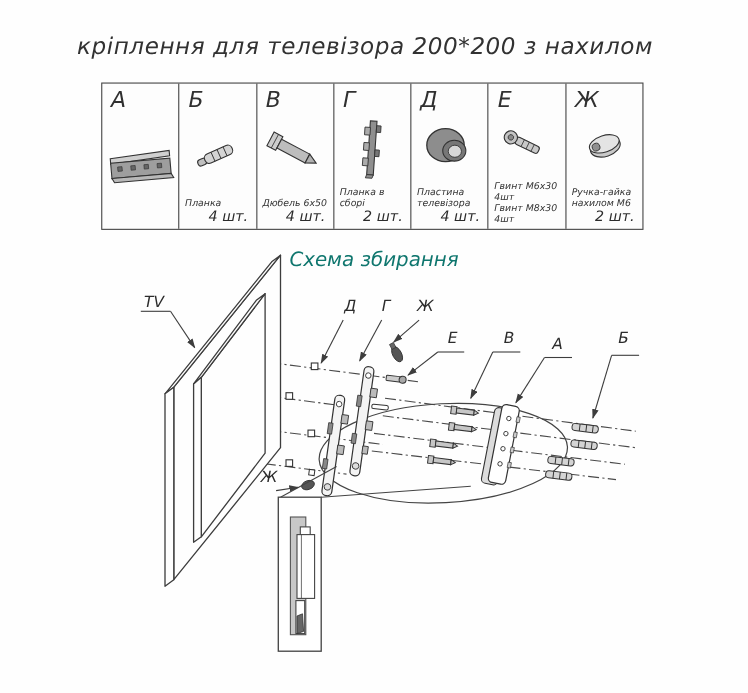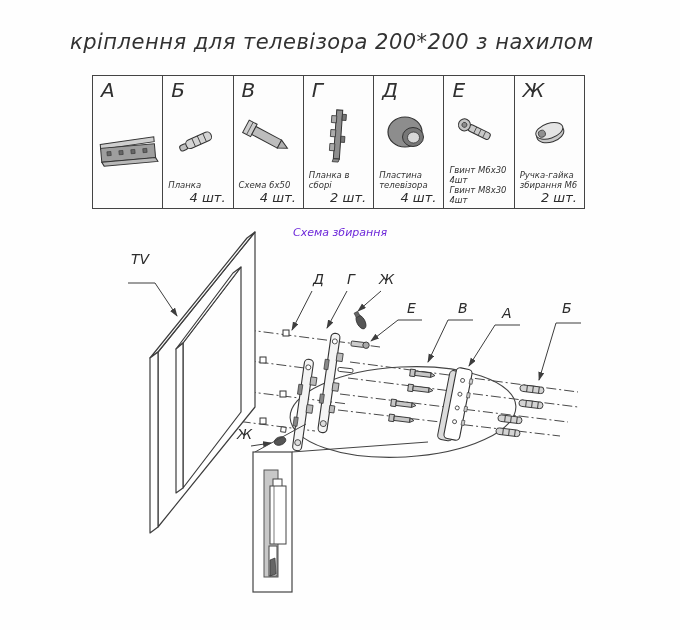--- a/index.html
+++ b/index.html
@@ -1,21 +1,21 @@
 <!DOCTYPE html>
 <html><head>
 <meta charset="utf-8">
 <style>
   html,body{margin:0;padding:0;background:#ffffff;}
   .sheet{position:relative;width:680px;height:630px;background:#fefefe;overflow:hidden;
          font-family:"DejaVu Sans",sans-serif;color:#2e2e2e;}
   .title{position:absolute;left:70px;top:30px;width:540px;text-align:left;
          font-style:italic;font-size:21px;color:#323232;letter-spacing:.5px;}
   .subheading{position:absolute;left:250px;top:226px;width:180px;text-align:center;
-         font-style:italic;font-size:11px;color:#6d28d9;}
+         font-style:italic;font-size:18px;color:#0f766e;}
   
   .ptable{position:absolute;left:92px;top:75px;width:493px;height:134px;
           border:1.6px solid #444;display:flex;box-sizing:border-box;background:#fdfdfd;}
   .pcell{flex:1 1 0;border-right:1.2px solid #444;display:flex;flex-direction:column;
          box-sizing:border-box;min-width:0;}
   .pcell:last-child{border-right:none;}
   .pletter{font-style:italic;font-size:20px;line-height:20px;padding:4px 0 0 8px;color:#303030;}
   .picon{flex:1;display:flex;align-items:center;justify-content:center;}
   .pcap{padding:0 4px 3px 5px;display:flex;flex-direction:column;justify-content:flex-end;}
   .nline{font-style:italic;font-size:8.5px;line-height:10px;color:#333;}
@@ -78,21 +78,21 @@
         <svg width="64" height="56" viewBox="0 0 64 56" style="position:static">
           <g transform="rotate(28 32 26)">
             <rect x="7" y="19" width="9" height="14" fill="#cdcdcd" stroke="#333" stroke-width="1"></rect>
             <line x1="11.5" y1="19" x2="11.5" y2="33" stroke="#333" stroke-width=".7"></line>
             <rect x="16" y="21.5" width="29" height="9" fill="#bdbdbd" stroke="#333" stroke-width="1"></rect>
             <polygon points="45,21.5 54,26 45,30.5" fill="#b0b0b0" stroke="#333" stroke-width="1"></polygon>
           </g>
         </svg>
       </div>
       <div class="pcap">
-        <div class="nline">Схема 6х50</div>
+        <div class="nline">Дюбель 6х50</div>
 
         <div class="qty">4 шт.</div>
       </div>
     </div>
 
     <div class="pcell">
       <div class="pletter">Г</div>
       <div class="picon">
         <svg width="64" height="56" viewBox="0 0 64 56" style="position:static">
           <g transform="rotate(4 32 28)">
@@ -156,21 +156,21 @@
         <svg width="64" height="56" viewBox="0 0 64 56" style="position:static">
           <g transform="rotate(-18 32 26)">
             <ellipse cx="33" cy="27" rx="14" ry="8.5" fill="#c9c9c9" stroke="#333" stroke-width="1"></ellipse>
             <ellipse cx="33" cy="24" rx="14" ry="7.5" fill="#e4e4e4" stroke="#333" stroke-width="1"></ellipse>
             <circle cx="25" cy="24.5" r="3.5" fill="#909090" stroke="#333" stroke-width=".8"></circle>
           </g>
         </svg>
       </div>
       <div class="pcap">
         <div class="nline">Ручка-гайка</div>
-        <div class="nline">збирання М6</div>
+        <div class="nline">нахилом М6</div>
         <div class="qty">2 шт.</div>
       </div>
     </div>
   </div>
 
   <div class="subheading">Схема збирання</div>
 
   <svg width="680" height="630" viewBox="0 0 680 630">
     <defs>
       <marker id="arr" markerWidth="9" markerHeight="8" refX="8" refY="3" orient="auto" markerUnits="userSpaceOnUse">
@@ -334,21 +334,21 @@
       <line x1="448" y1="320" x2="473" y2="320"></line>
       <line x1="448" y1="320" x2="428" y2="362" marker-end="url(#arr)"></line>
       <line x1="495" y1="325" x2="520" y2="325"></line>
       <line x1="495" y1="325" x2="469" y2="366" marker-end="url(#arr)"></line>
       <line x1="556" y1="323" x2="581" y2="323"></line>
       <line x1="556" y1="323" x2="539" y2="380" marker-end="url(#arr)"></line>
       <line x1="251" y1="446" x2="271" y2="443" marker-end="url(#arr)"></line>
     </g>
   </svg>
 
-  <span class="lbl" style="left:131px;top:252px;">TV</span>
+  <span class="lbl" style="left:131px;top:268px;">TV</span>
   <span class="lbl" style="left:313px;top:272px;">Д</span>
   <span class="lbl" style="left:347px;top:272px;">Г</span>
   <span class="lbl" style="left:379px;top:272px;">Ж</span>
   <span class="lbl" style="left:407px;top:301px;">Е</span>
   <span class="lbl" style="left:458px;top:301px;">В</span>
   <span class="lbl" style="left:502px;top:306px;">А</span>
   <span class="lbl" style="left:562px;top:301px;">Б</span>
   <span class="lbl" style="left:237px;top:427px;">Ж</span>
 
 </div>

